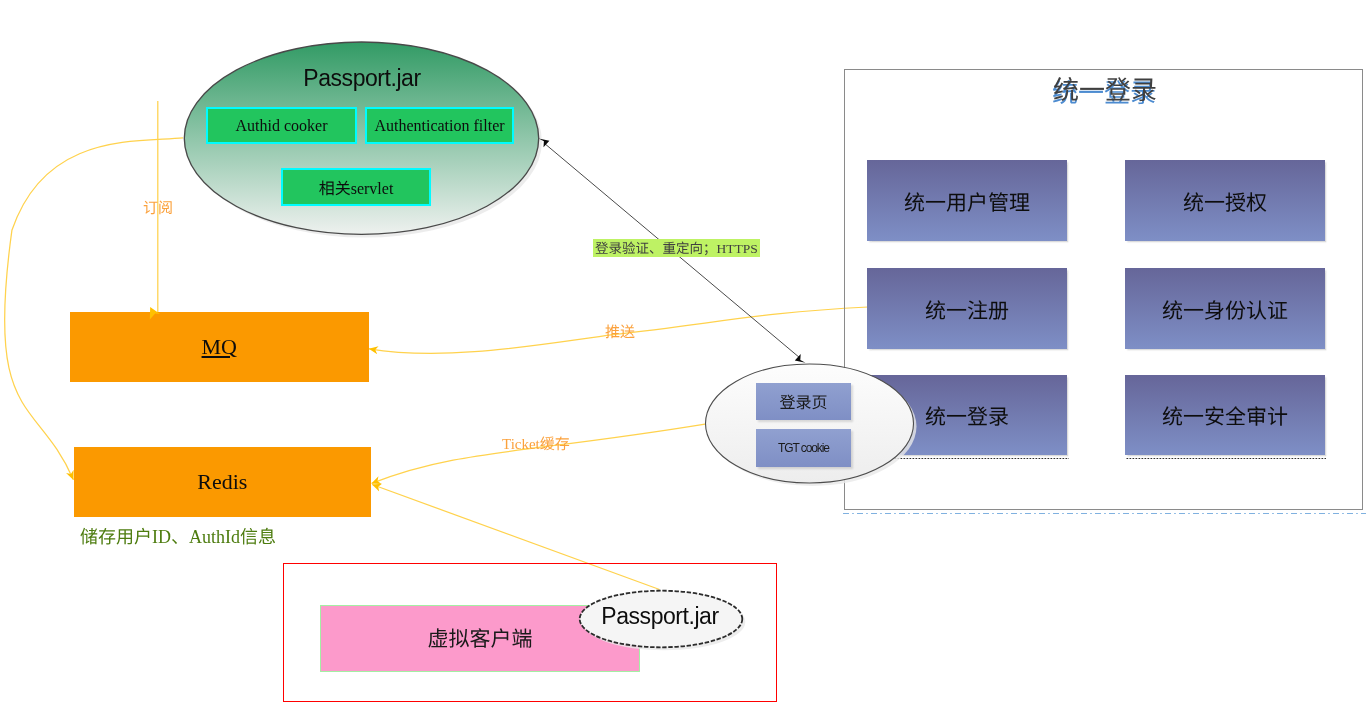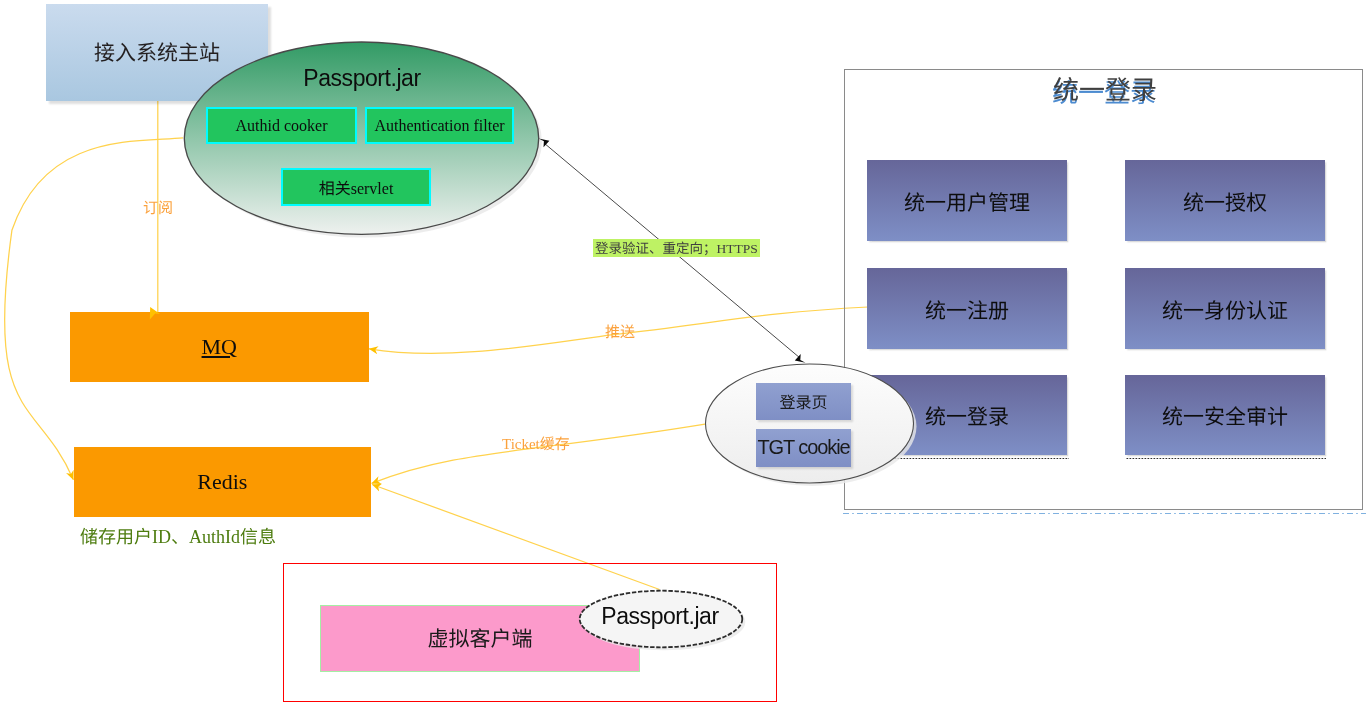--- a/index.html
+++ b/index.html
@@ -56,21 +56,21 @@
   .m5{left:1125px;top:375px;width:200px;height:80px;}
 
   
   #whiteEll{left:704px;top:362px;width:216px;height:127px;}
   .sbox{position:absolute;display:flex;align-items:center;justify-content:center;
         background:linear-gradient(to bottom,#90A0D0,#7F8FC5);
         box-shadow:2px 2px 2px rgba(0,0,0,.13);
         font-size:17px;color:#1A1A1A;}
   .sb1{left:756px;top:382.5px;width:95px;height:37px;font-size:16px;}
   .sb2{left:756px;top:429px;width:95px;height:37.5px;
-       font-family:"Liberation Sans",sans-serif;font-size:20px;letter-spacing:-1.1px;}
+       font-family:"Liberation Sans",sans-serif;font-size:12px;letter-spacing:-1.1px;}
 
   
   .redframe{position:absolute;left:283px;top:563px;width:494px;height:139px;
             border:1.2px solid #FF0000;box-sizing:border-box;}
   .pinkbox{position:absolute;left:320px;top:605px;width:320px;height:67px;box-sizing:border-box;
            display:flex;align-items:center;justify-content:center;padding-bottom:4px;
            background:#FC9ACB;border:1.6px solid #A4EFA4;font-size:21px;color:#1A1A1A;}
   #dashEll{left:578px;top:589px;width:170px;height:64px;}
   .badge{position:absolute;left:578px;top:603px;width:164px;text-align:center;
          font-family:"Liberation Sans",sans-serif;font-size:23px;letter-spacing:-0.45px;
@@ -124,23 +124,20 @@
     <path d="M659.5 589.5 L372.2 484.5" fill="none" stroke="#FFD24D" stroke-width="1.25" marker-end="url(#yArrow)"></path>
 
   </svg>
 
   <svg id="dots" viewBox="0 0 1366 708">
     <path d="M867.5 458.5 L1069 458.5" stroke="#2E2E2E" stroke-width="1" stroke-dasharray="1.7 1.3" fill="none"></path>
     <path d="M1126.5 458.5 L1326 458.5" stroke="#2E2E2E" stroke-width="1" stroke-dasharray="1.7 1.3" fill="none"></path>
     <path d="M843 513.5 L1366 513.5" stroke="#7FB1E0" stroke-width="1" stroke-dasharray="6 3.2 1.6 3.2" fill="none"></path>
   </svg>
 
-  <div class="box access">
-    <span>接入系统主站</span>
-  </div>
 
   <svg class="ell" id="greenEll" viewBox="0 0 365 205">
     <ellipse cx="178.5" cy="99.2" rx="177.2" ry="96.2" fill="#E9E9E9" opacity=".85" transform="translate(3.2,3.2)"></ellipse>
     <ellipse cx="178.5" cy="99.2" rx="177.2" ry="96.2" fill="url(#gGreen)" stroke="#494949" stroke-width="1.35"></ellipse>
   </svg>
   <div class="ptitle">Passport.jar</div>
   <div class="cbox cb1">
     <span>Authid cooker</span>
   </div>
   <div class="cbox cb2">

